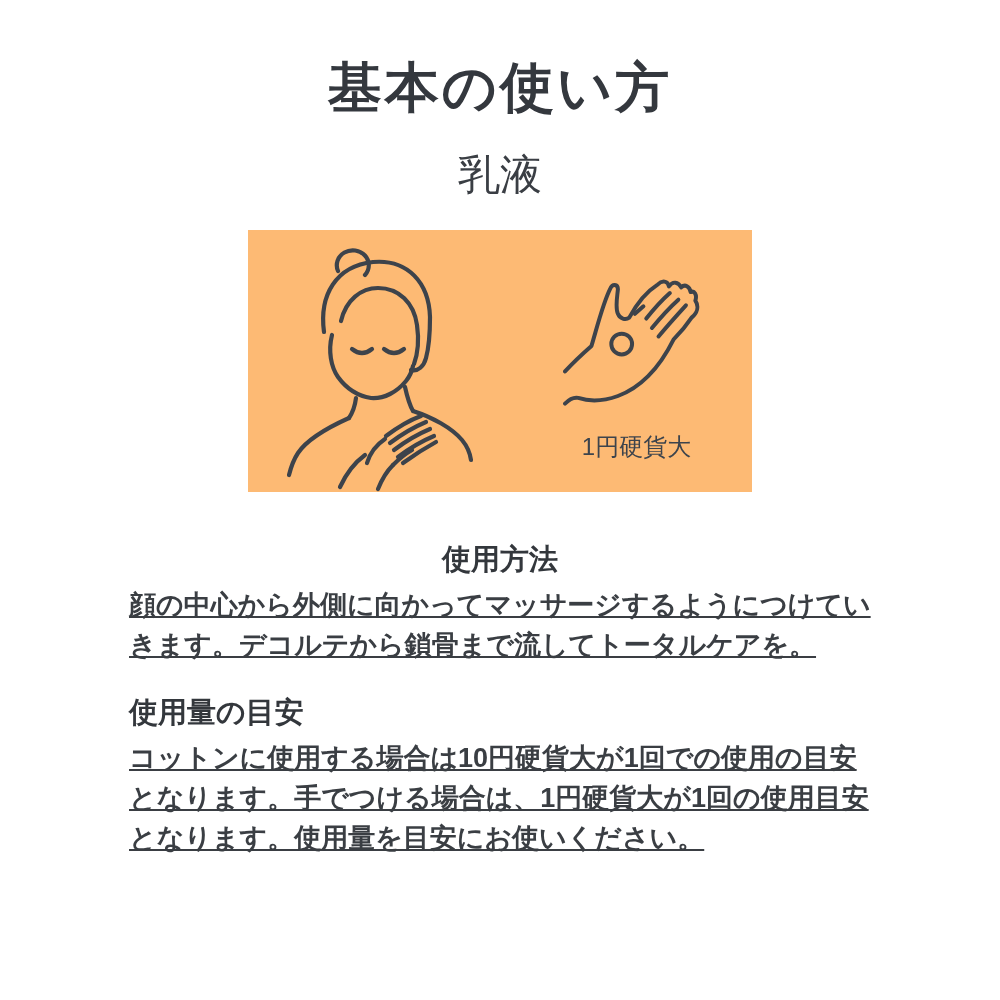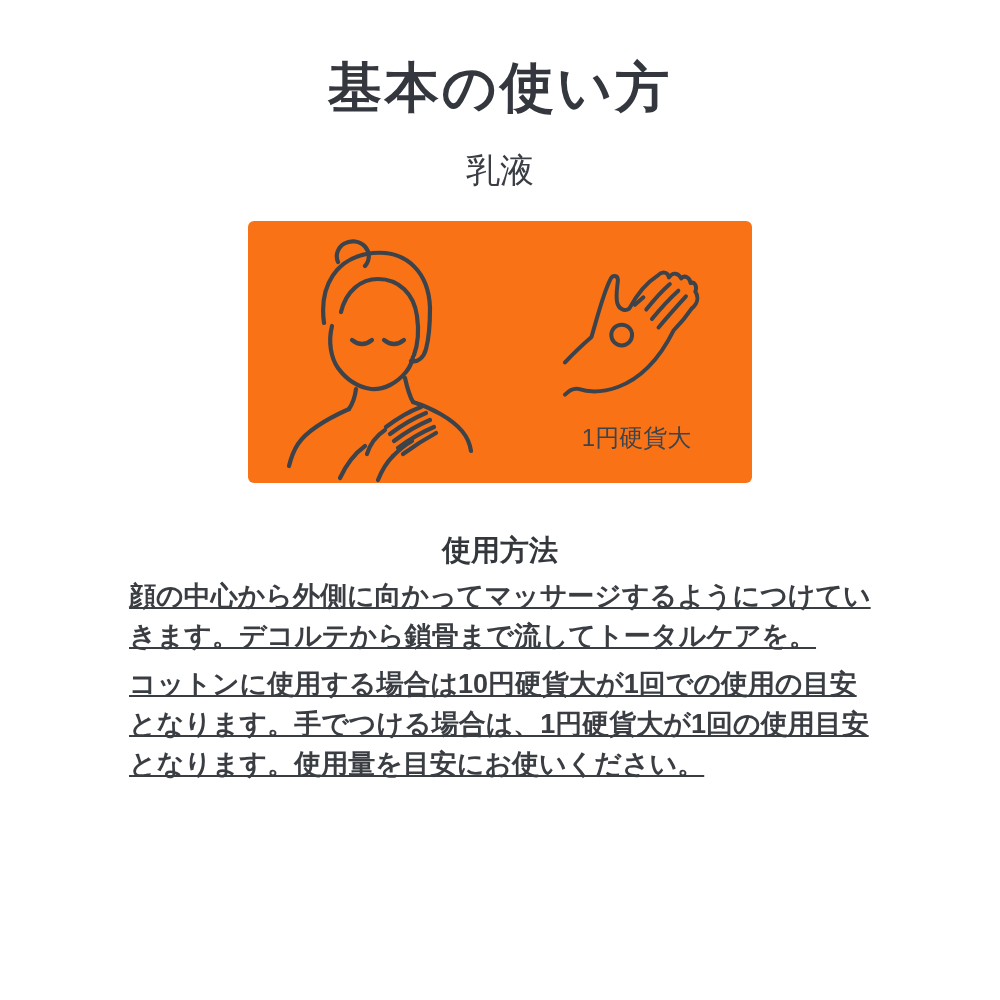--- a/index.html
+++ b/index.html
@@ -16,32 +16,32 @@
     text-align:center;
     font-size:54px;
     font-weight:800;
     letter-spacing:3px;
     color:#34383e;
     line-height:1.15;
     margin:0;
   }
   .subtitle{
     text-align:center;
-    font-size:34px;
+    font-size:42px;
     font-weight:500;
     color:#3a3e44;
     margin:34px 0 0 0;
     line-height:1.1;
   }
 
   .illustration-panel{
     width:504px;height:262px;
     margin:32px auto 0 auto;
-    background:#f97316;
-    border-radius:6px;
+    background:#fdba74;
+    border-radius:0;
     display:flex;
     box-sizing:border-box;
     padding:0 14px 0 18px;
   }
   .woman-wrap{
     align-self:flex-end;
     line-height:0;
   }
   .hand-block{
     margin-left:auto;
@@ -167,18 +167,19 @@
   </div>
 
   <div class="sections">
 
     <section class="section-1">
       <h3 class="section-heading">使用方法</h3>
       <p class="section-body">顔の中心から外側に向かってマッサージするようにつけていきます。デコルテから鎖骨まで流してトータルケアを。</p>
     </section>
 
     <section class="section-2">
+      <h3 class="section-heading">使用量の目安</h3>
       <p class="section-body">コットンに使用する場合は10円硬貨大が1回での使用の目安となります。手でつける場合は、1円硬貨大が1回の使用目安となります。使用量を目安にお使いください。</p>
     </section>
 
   </div>
 
 </div>
 
 </body></html>

